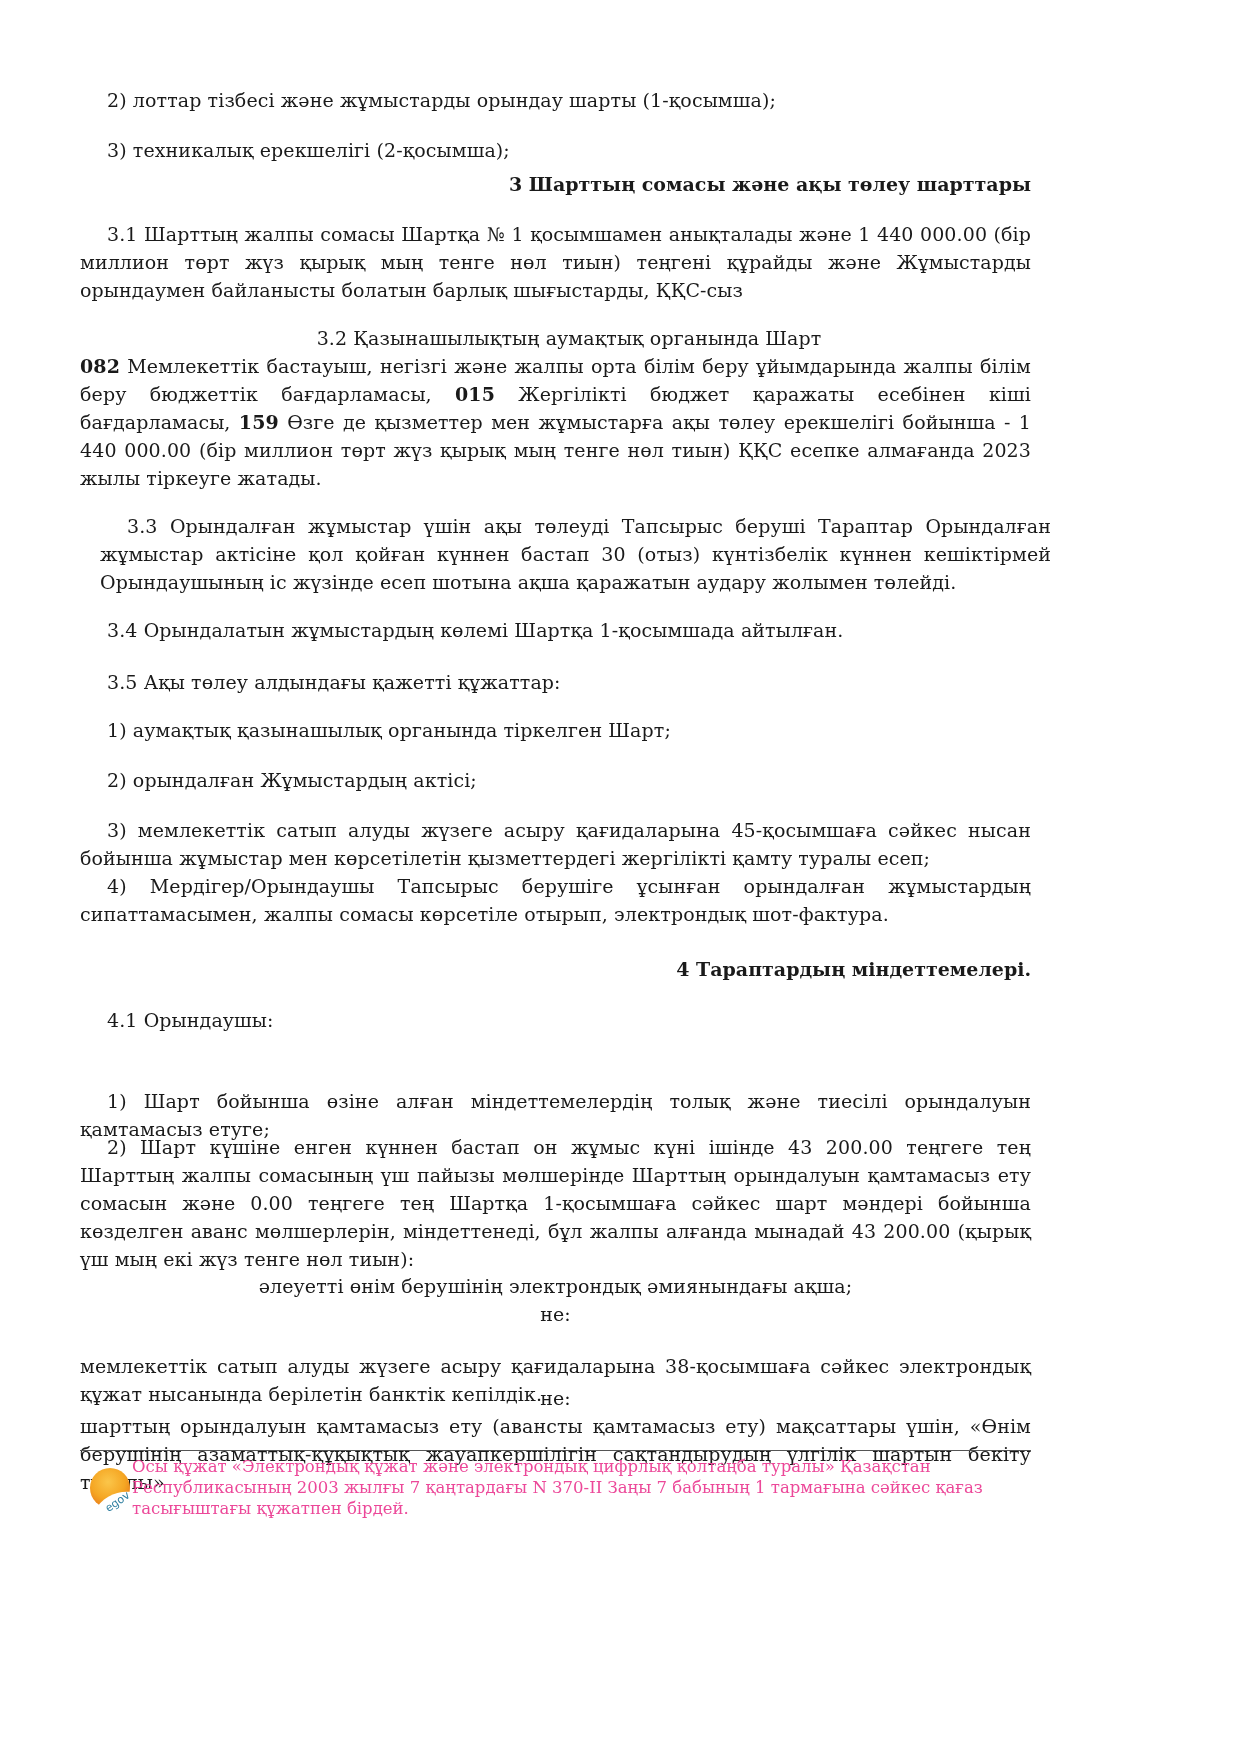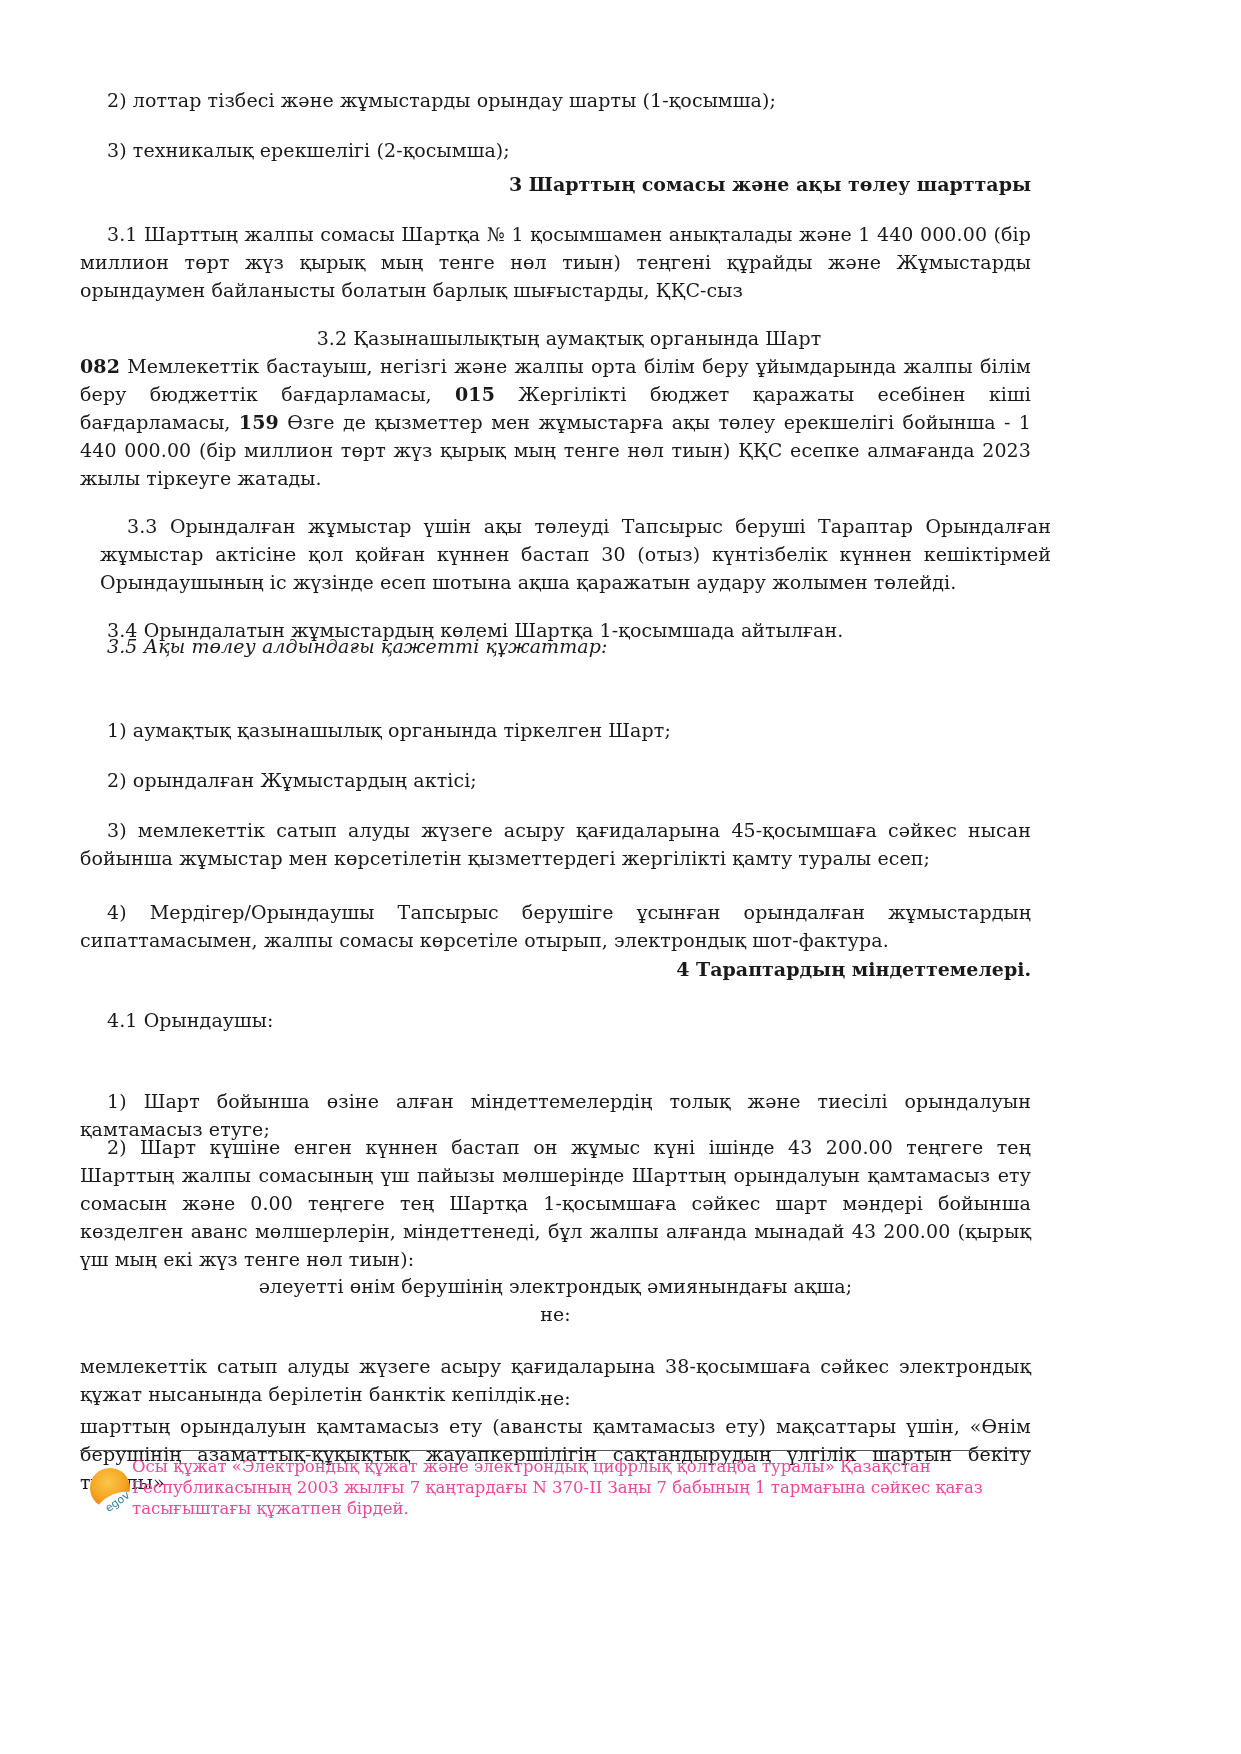--- a/index.html
+++ b/index.html
@@ -54,29 +54,29 @@
   <p class="p indent" style="top:220px;">3.1 Шарттың жалпы сомасы Шартқа № 1 қосымшамен анықталады және 1 440 000.00 (бір миллион төрт жүз қырық мың тенге нөл тиын) теңгені құрайды және Жұмыстарды орындаумен байланысты болатын барлық шығыстарды, ҚҚС-сыз</p>
 
   <p class="p indent left" style="top:324px;">3.2 Қазынашылықтың аумақтық органында Шарт</p>
 
   <p class="p" style="top:352px;"><b>082</b><span> Мемлекеттік бастауыш, негізгі және жалпы орта білім беру ұйымдарында жалпы білім беру бюджеттік бағдарламасы, </span><b>015</b><span> Жергілікті бюджет қаражаты есебінен кіші бағдарламасы, </span><b>159</b><span> Өзге де қызметтер мен жұмыстарға ақы төлеу ерекшелігі бойынша - 1 440 000.00 (бір миллион төрт жүз қырық мың тенге нөл тиын) ҚҚС есепке алмағанда 2023 жылы тіркеуге жатады.</span></p>
 
   <p class="p indent" style="top:512px;margin-left:20px;">3.3 Орындалған жұмыстар үшін ақы төлеуді Тапсырыс беруші Тараптар Орындалған жұмыстар актісіне қол қойған күннен бастап 30 (отыз) күнтізбелік күннен кешіктірмей Орындаушының іс жүзінде есеп шотына ақша қаражатын аудару жолымен төлейді.</p>
 
   <p class="p indent" style="top:616px;">3.4 Орындалатын жұмыстардың көлемі Шартқа 1-қосымшада айтылған.</p>
 
-  <p class="p indent" style="top:632px;font-style:italic;">3.5 Ақы төлеу алдындағы қажетті құжаттар:</p>
+  <p class="p indent" style="top:668px;">3.5 Ақы төлеу алдындағы қажетті құжаттар:</p>
 
   <p class="p indent" style="top:716px;">1) аумақтық қазынашылық органында тіркелген Шарт;</p>
 
   <p class="p indent" style="top:766px;">2) орындалған Жұмыстардың актісі;</p>
 
   <p class="p indent" style="top:816px;">3) мемлекеттік сатып алуды жүзеге асыру қағидаларына 45-қосымшаға сәйкес нысан бойынша жұмыстар мен көрсетілетін қызметтердегі жергілікті қамту туралы есеп;</p>
 
-  <p class="p indent" style="top:898px;">4) Мердігер/Орындаушы Тапсырыс берушіге ұсынған орындалған жұмыстардың сипаттамасымен, жалпы сомасы көрсетіле отырып, электрондық шот-фактура.</p>
+  <p class="p indent" style="top:872px;">4) Мердігер/Орындаушы Тапсырыс берушіге ұсынған орындалған жұмыстардың сипаттамасымен, жалпы сомасы көрсетіле отырып, электрондық шот-фактура.</p>
 
   <h2 class="h" style="top:955px;">4 Тараптардың міндеттемелері.</h2>
 
   <p class="p indent" style="top:1006px;">4.1 Орындаушы:</p>
 
   <p class="p indent" style="top:1056px;margin-top:31px;">1) Шарт бойынша өзіне алған міндеттемелердің толық және тиесілі орындалуын қамтамасыз етуге;</p>
 
   <p class="p indent" style="top:1133px;">2) Шарт күшіне енген күннен бастап он жұмыс күні ішінде 43 200.00 теңгеге тең Шарттың жалпы сомасының үш пайызы мөлшерінде Шарттың орындалуын қамтамасыз ету сомасын және 0.00 теңгеге тең Шартқа 1-қосымшаға сәйкес шарт мәндері бойынша көзделген аванс мөлшерлерін, міндеттенеді, бұл жалпы алғанда мынадай 43 200.00 (қырық үш мың екі жүз тенге нөл тиын):</p>
 
   <p class="p left" style="top:1272px;">әлеуетті өнім берушінің электрондық әмиянындағы ақша;</p>

